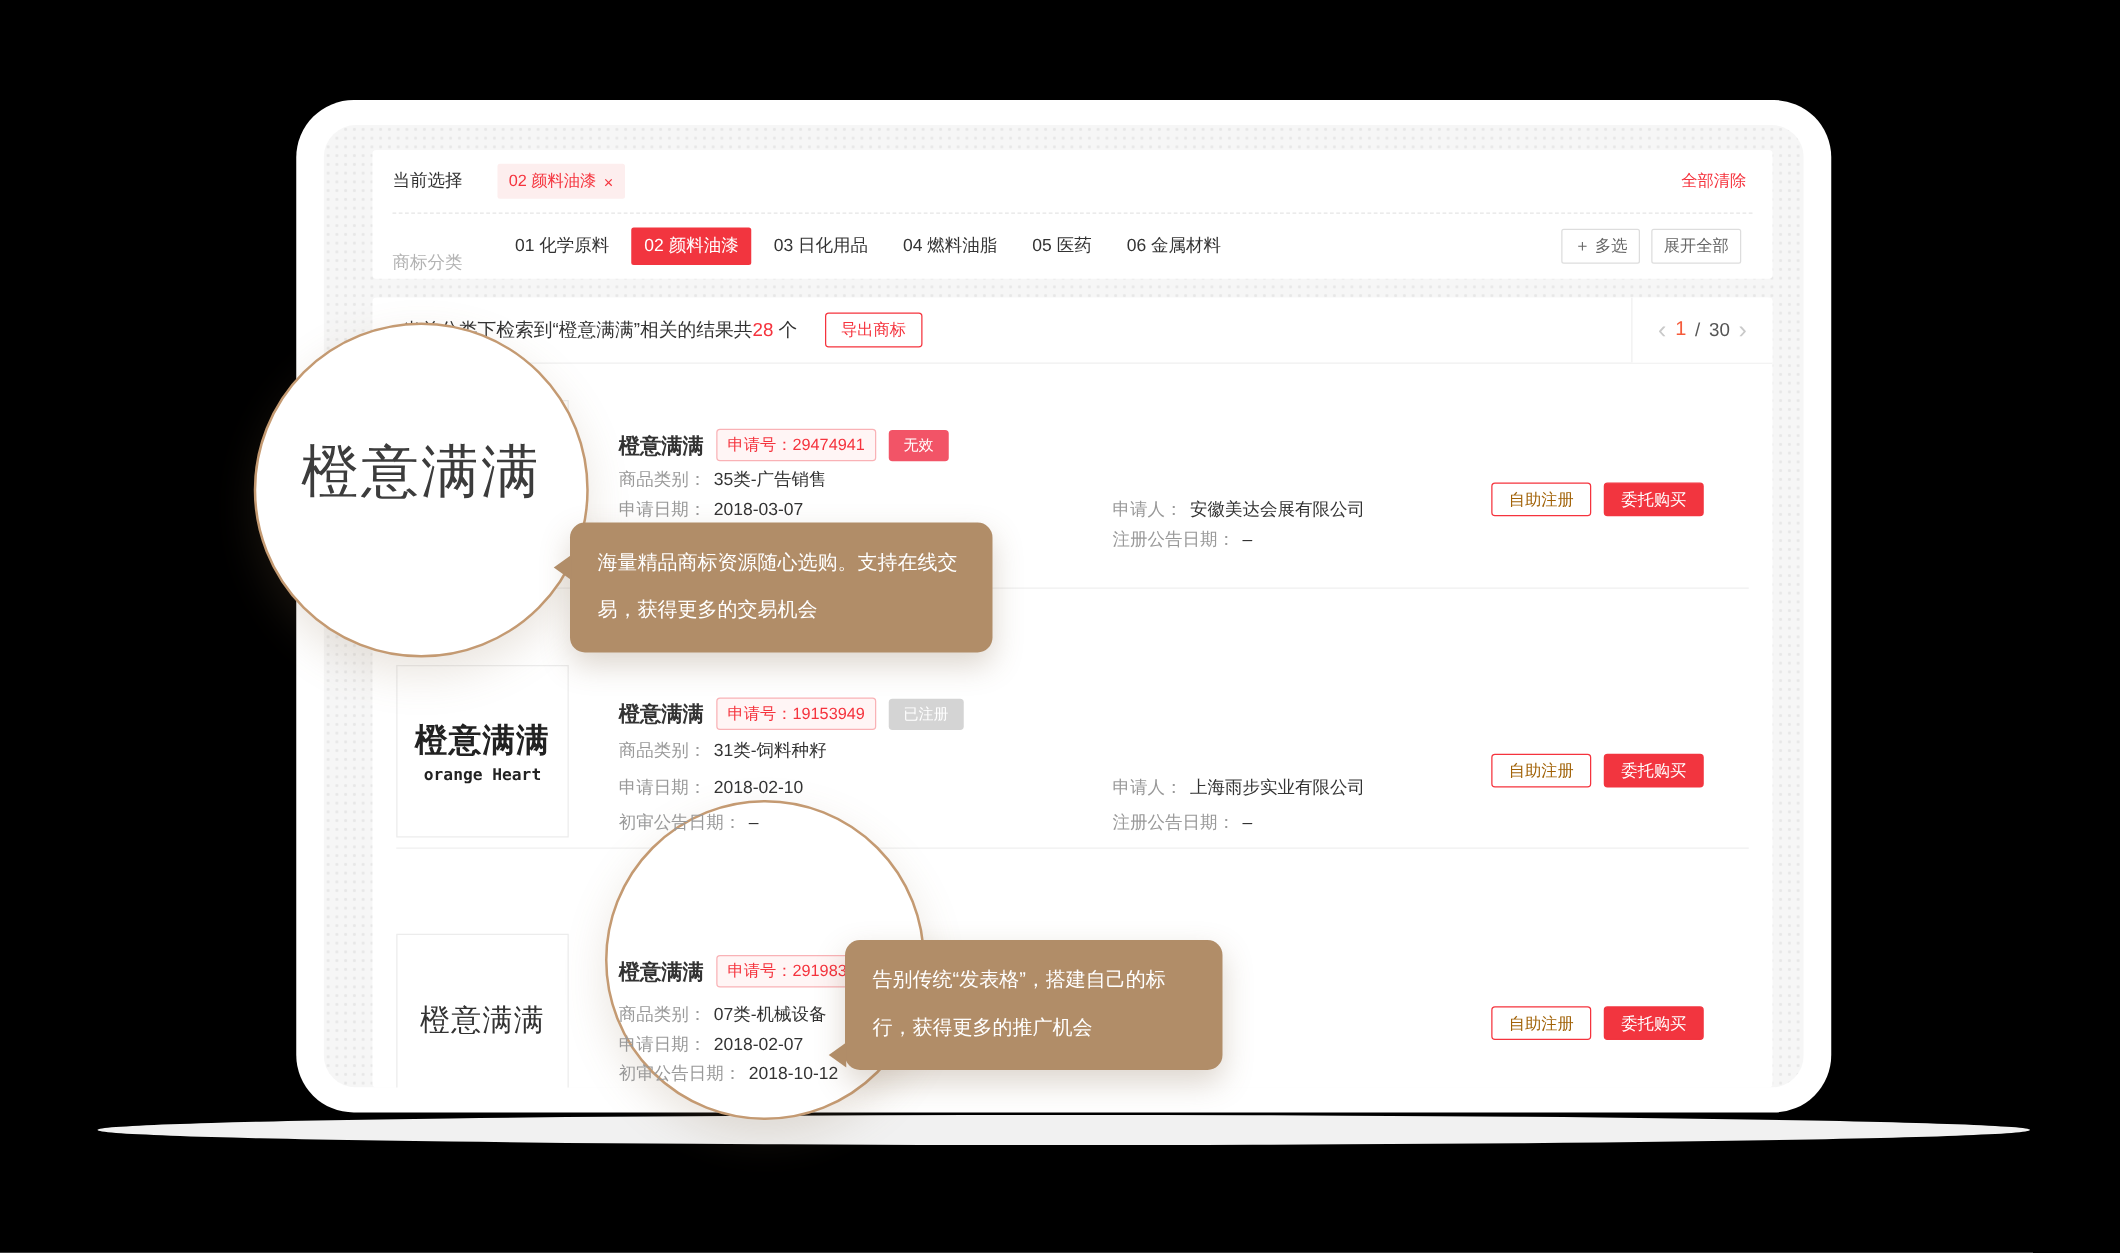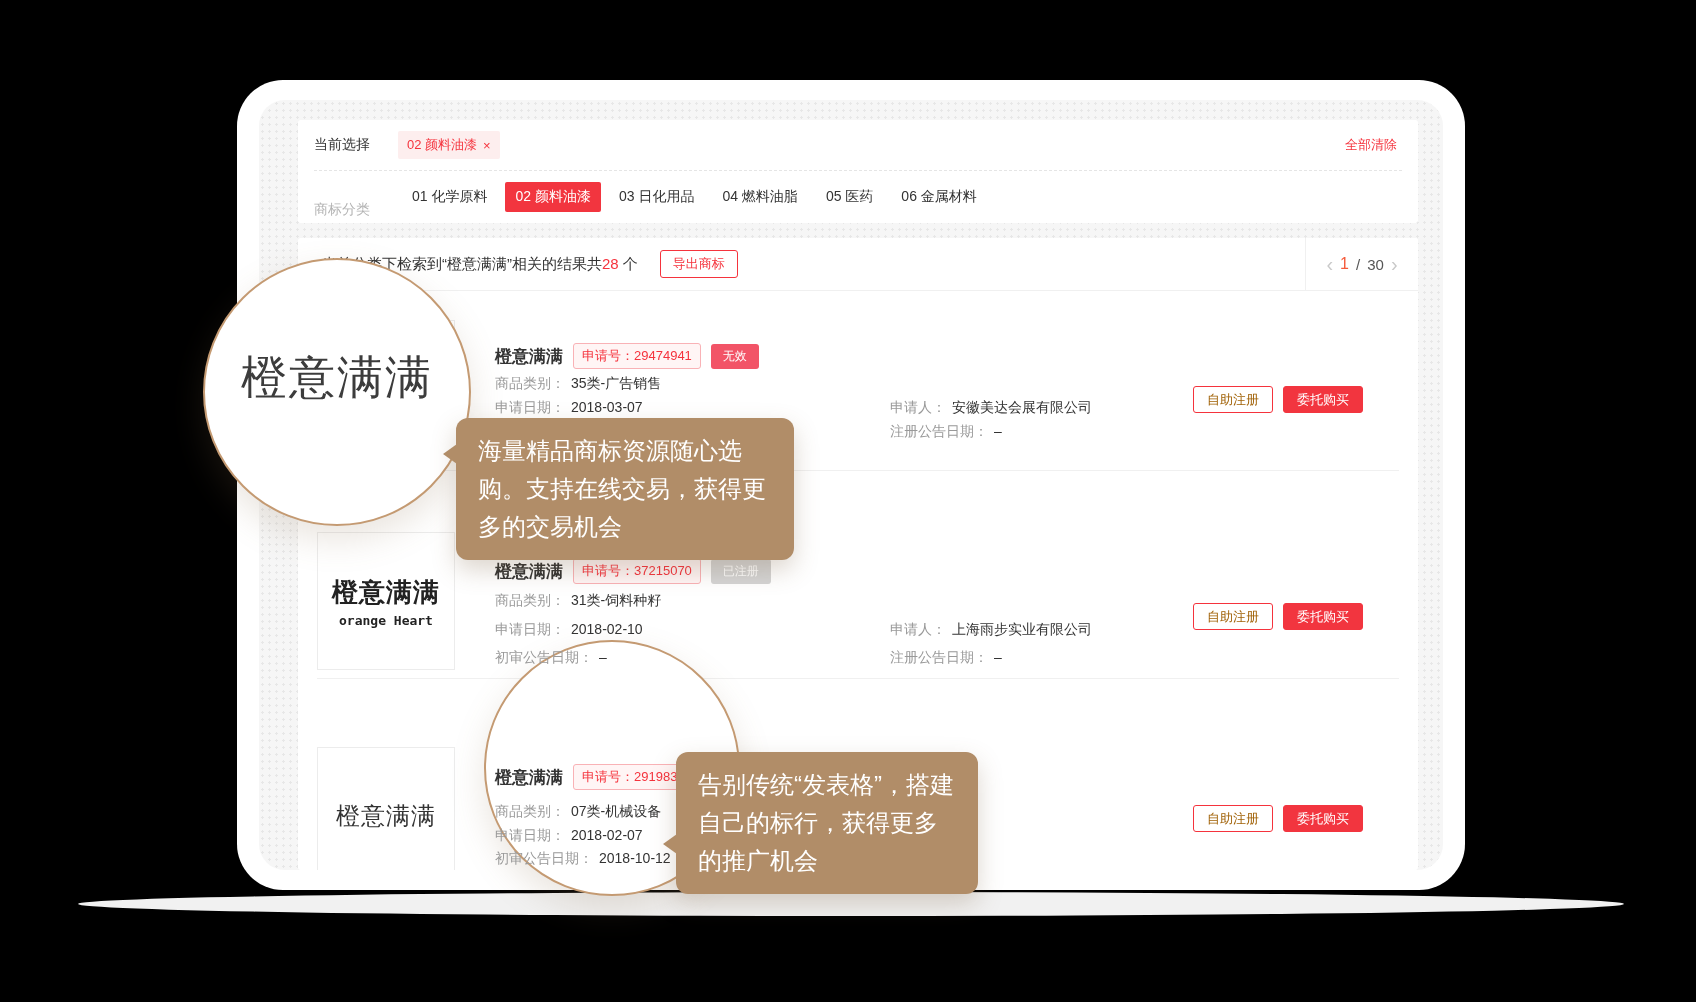--- a/index.html
+++ b/index.html
@@ -78,21 +78,21 @@
     font-size:13px;border-radius:3px;display:flex;align-items:center;justify-content:center;cursor:pointer;}
 
   
   .magnifier{position:absolute;border-radius:50%;background:#fff;border:2px solid #c49a72;
     box-shadow:0 14px 34px rgba(140,110,80,.18);}
   .mag1{left:203px;top:258px;width:264px;height:264px;z-index:20;
     display:flex;align-items:center;justify-content:center;}
   .mag1 .big{font-size:46px;font-weight:500;color:#3c3c3c;letter-spacing:2px;transform:translateY(-14px);}
   .mag2{left:484px;top:640px;width:252px;height:252px;z-index:20;}
   .bubble{position:absolute;background:#b18d68;color:#fff;border-radius:12px;z-index:30;
-    font-size:24px;line-height:38px;padding:14px 22px;box-shadow:0 10px 24px rgba(120,90,60,.25);}
+    font-size:16px;line-height:38px;padding:14px 22px;box-shadow:0 10px 24px rgba(120,90,60,.25);}
   .bubble .arrow{position:absolute;left:-13px;width:0;height:0;
     border-top:10px solid rgba(0,0,0,0);border-bottom:10px solid rgba(0,0,0,0);
     border-right:14px solid #b18d68;}
   .bubble1{left:456px;top:418px;width:294px;}
   .bubble1 .arrow{top:26px;}
   .bubble2{left:676px;top:752px;width:258px;}
   .bubble2 .arrow{top:82px;}
 </style>
 </head>
 <body>
@@ -115,20 +115,24 @@
     <div class="f-row2">
       <span class="cat-label">商标分类</span>
       <span class="cats">
         <span class="cat">01 化学原料</span>
         <span class="cat active">02 颜料油漆</span>
         <span class="cat">03 日化用品</span>
         <span class="cat">04 燃料油脂</span>
         <span class="cat">05 医药</span>
         <span class="cat">06 金属材料</span>
       </span>
+      <span class="f-btns">
+        <span class="mini-btn">＋ 多选</span>
+        <span class="mini-btn">展开全部</span>
+      </span>
     </div>
   </div>
 
   <div class="panel results-panel">
     <div class="r-header">
       <span class="summary"><span>当前分类下检索到“橙意满满”相关的结果共</span><span class="cnt">28</span><span> 个</span></span>
       <span class="export-btn">导出商标</span>
     </div>
     <div class="pager">
       <span class="pg-arrow">‹</span>
@@ -164,21 +168,21 @@
       <span class="btn-outline">自助注册</span>
       <span class="btn-solid">委托购买</span>
     </div>
 
     <div class="img-box" style="top:294px">
       <span class="mark-callig">橙意满满</span>
       <span class="mark-sub">orange Heart</span>
     </div>
     <div class="t-row" style="top:320px">
       <span class="t-name">橙意满满</span>
-      <span class="t-tag">申请号：37215070</span>
+      <span class="t-tag">申请号：19153949</span>
       <span class="badge badge-registered">已注册</span>
     </div>
     <div class="d-line" style="top:354px">
       <span class="lb">商品类别：</span><span class="vl">31类-饲料种籽</span>
     </div>
     <div class="d-line" style="top:383px">
       <span class="lb">申请日期：</span><span class="vl">2018-02-10</span>
       <span class="col2"><span class="lb">申请人：</span><span class="vl">上海雨步实业有限公司</span></span>
     </div>
     <div class="d-line" style="top:411px">

